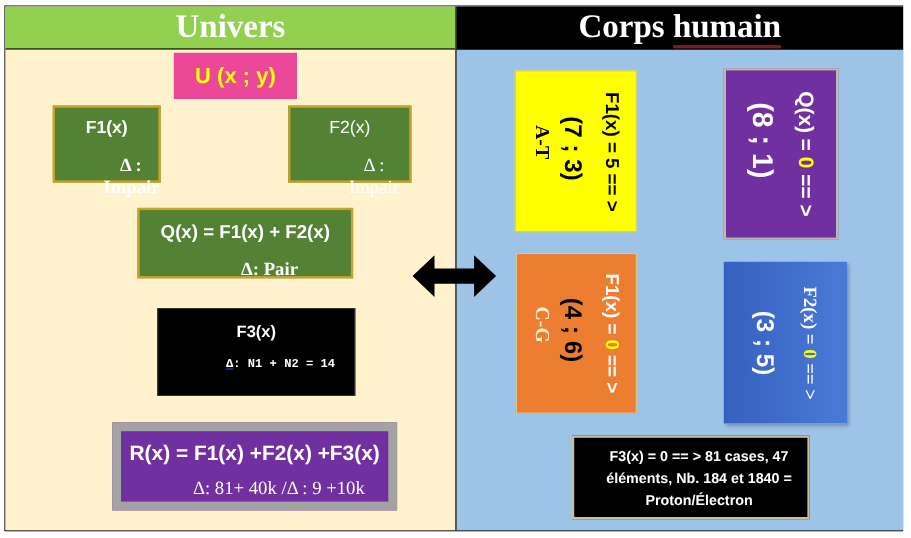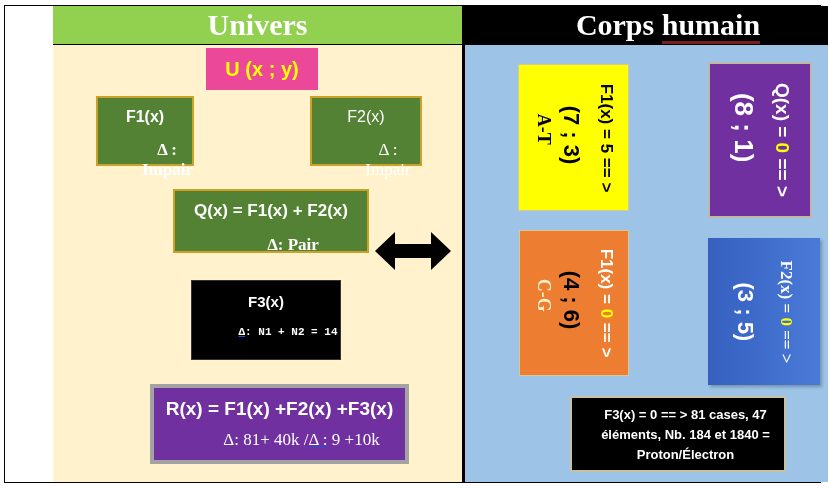--- a/index.html
+++ b/index.html
@@ -1,37 +1,37 @@
 <!DOCTYPE html>
 <html><head>
 <meta charset="utf-8">
 <style>
   html, body { margin:0; padding:0; background:#ffffff; }
   body { width:828px; height:489px; position:relative; overflow:hidden; font-family:"Liberation Sans", sans-serif; }
   .frame { position:absolute; left:4px; top:5px; width:817px; height:478px; border:1px solid #000; box-sizing:border-box; }
-  .panel { position:absolute; top:0;margin-left:48px; }
+  .panel { position:absolute; top:0; }
   .left-panel { left:0; width:409px; height:476px; background:#fff2cc; }
-  .right-panel { left:409px; width:406px; height:476px; background:#9dc3e6; border-left:3px solid #000000; }
+  .right-panel { left:409px; width:406px; height:476px; background:#9dc3e6; border-left:1px solid #000000; }
   .hdr { position:absolute; left:0; top:0; height:38px; width:100%; border-bottom:1px solid #000; text-align:center; font-family:"Liberation Serif", serif; font-weight:bold; font-size:30px; line-height:38px; color:#fff; }
   .left-panel .hdr { background:#92d050; }
   .right-panel .hdr { background:#000; }
   .hdr .underline { border-bottom:3px solid #7b1e1e; padding-bottom:0; }
   .box { position:absolute; box-sizing:border-box; text-align:center; color:#fff; }
   .u-box { left:153px; top:42px; width:112px; height:42px; background:#ec4899; color:#ffff00; font-weight:bold; font-size:20px; line-height:42px; }
   .green { background:#548235; border:2px solid #c9a227; }
   .f1-box { left:43px; top:90px; width:98px; height:70px; }
   .f2-box { left:257px; top:90px; width:112px; height:70px; }
   .q-box { left:120px; top:183px; width:196px; height:64px; }
   .line1 { font-size:16px; margin-top:10px; }
   .line2 { font-family:"Liberation Serif", serif; font-size:17px; margin-top:14px;padding-left:44px; }
   .bold { font-weight:bold; }
-  .f3-box { left:138px; top:274px; width:150px; height:80px; background:#000; border:1px solid #333; }
+  .f3-box { left:138px; top:274px; width:180px; height:80px; background:#000; border:1px solid #333; }
   .f3-box .line1 { font-size:15px; font-weight:bold; margin-top:12px; }
   .f3-box .line2 { font-family:"Liberation Mono", monospace; font-size:11px; font-weight:bold; margin-top:16px; }
-  .r-box { left:97px; top:378px; width:259px; height:80px; background:#7030a0; border:4px solid #a3a3a3; }
+  .r-box { left:97px; top:378px; width:259px; height:80px; background:#7030a0; border:8px solid #a3a3a3; }
   .r-box .line1 { font-size:19px; font-weight:bold; margin-top:10px; }
   .r-box .line2 { font-size:17px; margin-top:10px; }
   .uline { text-decoration:underline; text-decoration-color:#1f4ed8; }
   .arrow { position:absolute; left:370px; top:226px; width:76px; height:38px; }
   
   .rot { position:absolute; box-sizing:border-box; }
   .rot .inner { position:absolute; left:50%; top:50%; transform:translate(-50%,-50%) rotate(90deg); white-space:nowrap; text-align:left; }
   .yellow-box { left:53px; top:58px; width:111px; height:147px; background:#ffff00; border:1px solid #d0c8a0; color:#000; }
   .purple-box { left:243px; top:56px; width:104px; height:156px; background:#7030a0; border:2px solid #c0b8a8; color:#fff; }
   .orange-box { left:54px; top:224px; width:110px; height:146px; background:#ed7d31; border:1px solid #d8c89a; color:#fff; }

